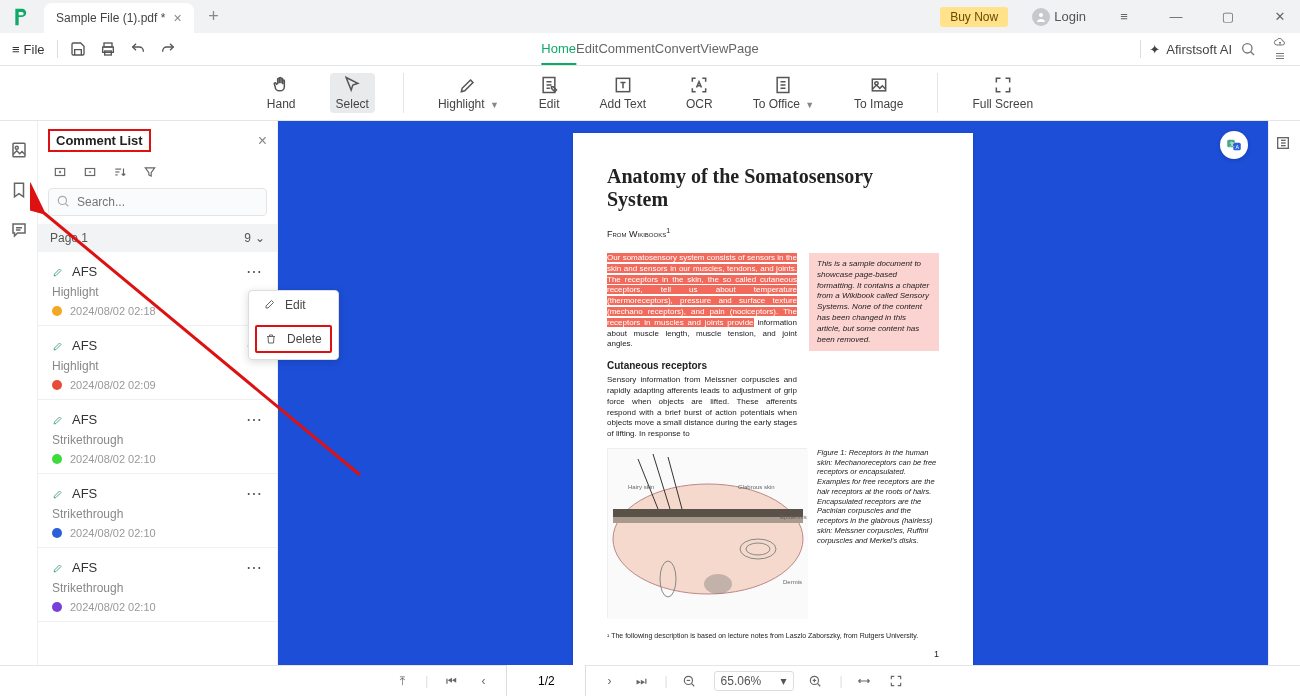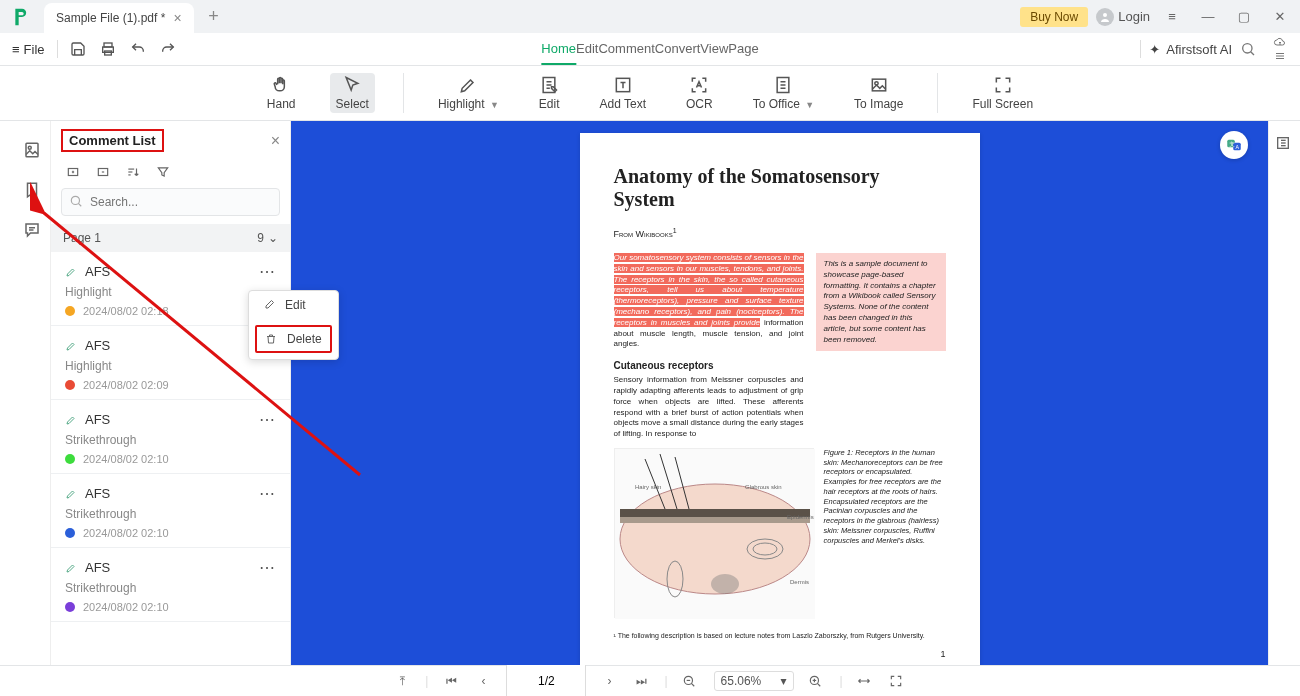--- a/index.html
+++ b/index.html
@@ -5,21 +5,21 @@
 * { margin:0; padding:0; box-sizing:border-box; font-family:-apple-system,BlinkMacSystemFont,"Segoe UI",sans-serif; }
 body { width:1300px; height:696px; background:#fff; overflow:hidden; position:relative; font-size:13px; color:#333; }
 
 
 .titlebar { height:33px; background:#f0f2f4; display:flex; align-items:center; position:relative; }
 .logo { width:28px; height:28px; margin:0 8px; display:flex; align-items:center; justify-content:center; }
 .logo svg { width:20px; height:20px; }
 .tab { background:#fff; border-radius:8px 8px 0 0; padding:0 12px; height:30px; margin-top:3px; display:flex; align-items:center; gap:8px; font-size:12px; color:#444; }
 .tab .close { color:#888; cursor:pointer; font-size:14px; }
 .newtab { width:24px; height:24px; margin-left:8px; display:flex; align-items:center; justify-content:center; color:#888; font-size:18px; cursor:pointer; }
-.title-right { margin-left:auto; display:flex; align-items:center; gap:8px; padding-right:6px; }
+.title-right { margin-left:auto; display:flex; align-items:center; gap:24px; padding-right:6px; }
 .buy-now { background:#ffe28a; color:#6b4a00; padding:3px 10px; border-radius:3px; font-size:12px; cursor:pointer; }
 .login { display:flex; align-items:center; gap:4px; color:#555; font-size:13px; cursor:pointer; }
 .login .avatar { width:18px; height:18px; border-radius:50%; background:#c6c9cc; display:flex; align-items:center; justify-content:center; }
 .win-btn { width:28px; height:28px; display:flex; align-items:center; justify-content:center; color:#666; cursor:pointer; }
 
 
 .menubar { height:33px; border-bottom:1px solid #e3e5e7; display:flex; align-items:center; padding:0 12px; gap:12px; }
 .file-btn { display:flex; align-items:center; gap:4px; color:#333; cursor:pointer; font-size:13px; }
 .divider { width:1px; height:18px; background:#ddd; }
 .qat { display:flex; gap:14px; }
@@ -34,21 +34,21 @@
 
 .ribbon { height:55px; display:flex; align-items:center; justify-content:center; gap:28px; border-bottom:1px solid #e3e5e7; }
 .ribbon-sep { width:1px; height:40px; background:#e3e5e7; }
 .tool { display:flex; flex-direction:column; align-items:center; gap:2px; cursor:pointer; padding:2px 6px; border-radius:4px; }
 .tool.selected { background:#e8eaec; }
 .tool .ticon { width:20px; height:20px; display:flex; align-items:center; justify-content:center; color:#555; }
 .tool .tlabel { font-size:12px; color:#444; white-space:nowrap; }
 .tool .caret { font-size:9px; color:#888; margin-left:2px; }
 
 
-.body { display:flex; height:calc(100% - 33px - 33px - 55px - 31px);padding-left:13px; }
+.body { display:flex; height:calc(100% - 33px - 33px - 55px - 31px); }
 .left-rail { width:38px; background:#fff; border-right:1px solid #eee; display:flex; flex-direction:column; align-items:center; gap:18px; padding-top:18px; }
 .left-rail .rbtn { width:22px; height:22px; display:flex; align-items:center; justify-content:center; color:#666; cursor:pointer; }
 
 .sidebar { width:240px; background:#fff; border-right:1px solid #eee; display:flex; flex-direction:column; }
 .side-head { display:flex; align-items:center; padding:8px 10px; }
 .side-title { border:2px solid #d11; padding:2px 6px; font-weight:700; color:#222; font-size:13px; }
 .side-close { margin-left:auto; color:#888; cursor:pointer; font-size:16px; }
 .side-tools { display:flex; gap:14px; padding:4px 14px 8px; color:#666; }
 .side-tools span { cursor:pointer; width:16px; height:16px; display:flex; align-items:center; justify-content:center; }
 .search-wrap { padding:0 10px 8px; }
@@ -81,21 +81,21 @@
 
 
 .doc-area { flex:1; background:#1d4ed8; position:relative; overflow:hidden; display:flex; justify-content:center; }
 .page { width:400px; background:#fff; box-shadow:0 1px 4px rgba(0,0,0,0.15); margin-top:12px; padding:32px 34px 20px; font-size:9px; color:#222; position:relative; }
 .p-title { font-family:Georgia,serif; font-size:20px; font-weight:600; margin-bottom:16px; }
 .p-from { font-variant:small-caps; font-size:9px; margin-bottom:14px; }
 .p-from sup { font-size:7px; }
 .p-cols { display:flex; gap:12px; }
 .p-col1 { flex:1; }
 .p-col2 { width:130px; }
-.hl-red { background:#f26a5c; color:#fff;font-style:italic; }
+.hl-red { background:#f26a5c; color:#fff; }
 .note-box { background:#fbd3d0; padding:6px 8px; font-style:italic; font-size:8px; line-height:1.35; }
 .p-h2 { font-weight:700; font-size:10px; margin:10px 0 4px; }
 .p-body { font-size:8px; line-height:1.35; text-align:justify; }
 .fig-wrap { display:flex; gap:10px; margin-top:8px; }
 .fig-img { width:200px; height:170px; background:#fafafa; border:1px solid #eee; position:relative; }
 .fig-cap { width:120px; font-size:7.5px; font-style:italic; line-height:1.3; }
 .footnote { font-size:7px; margin-top:14px; }
 .pagenum { text-align:right; font-size:9px; margin-top:10px; }
 
 

